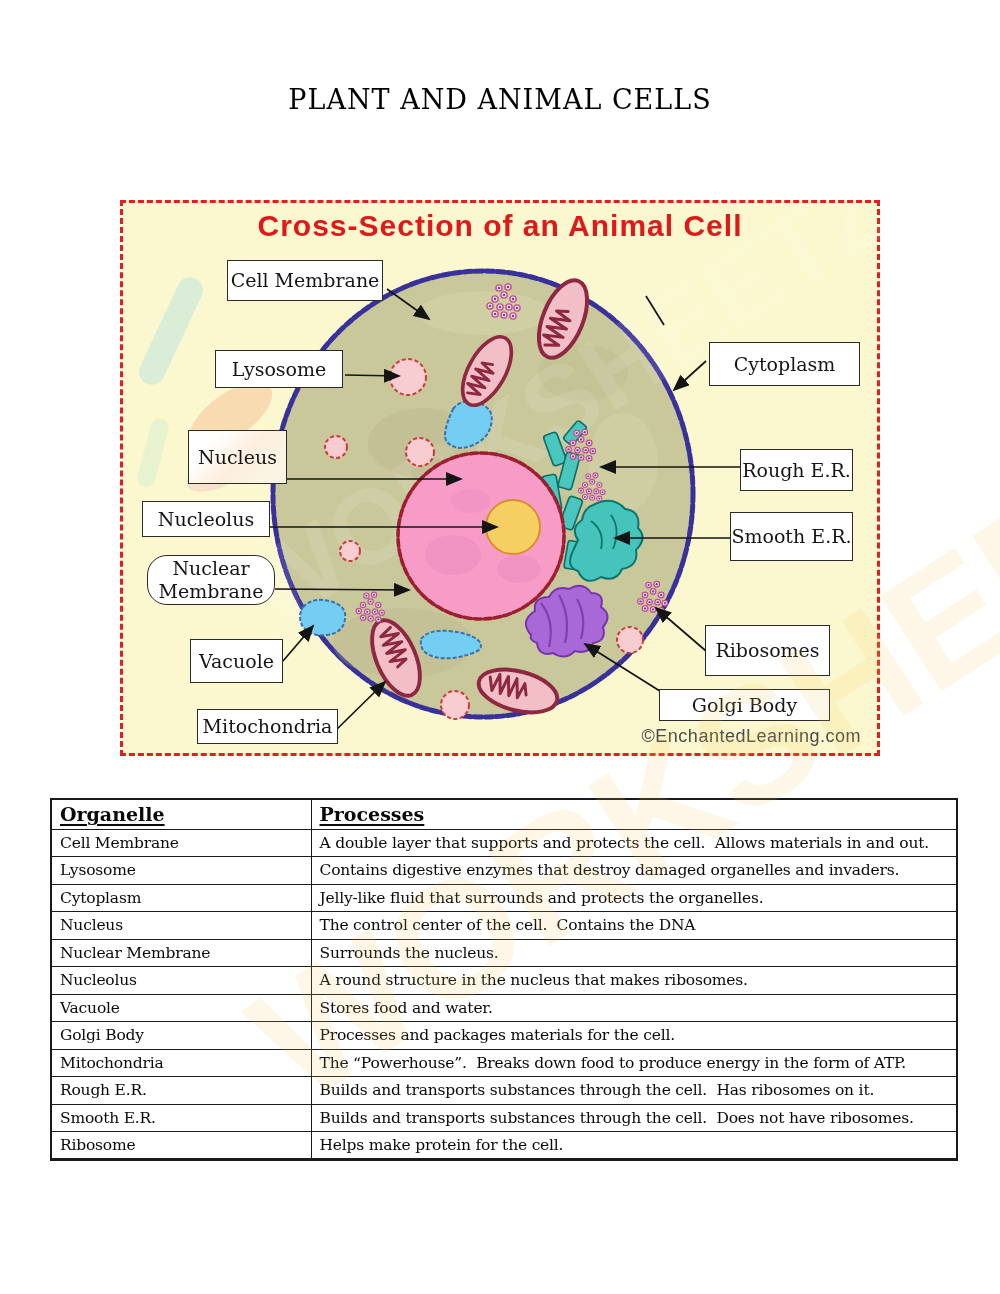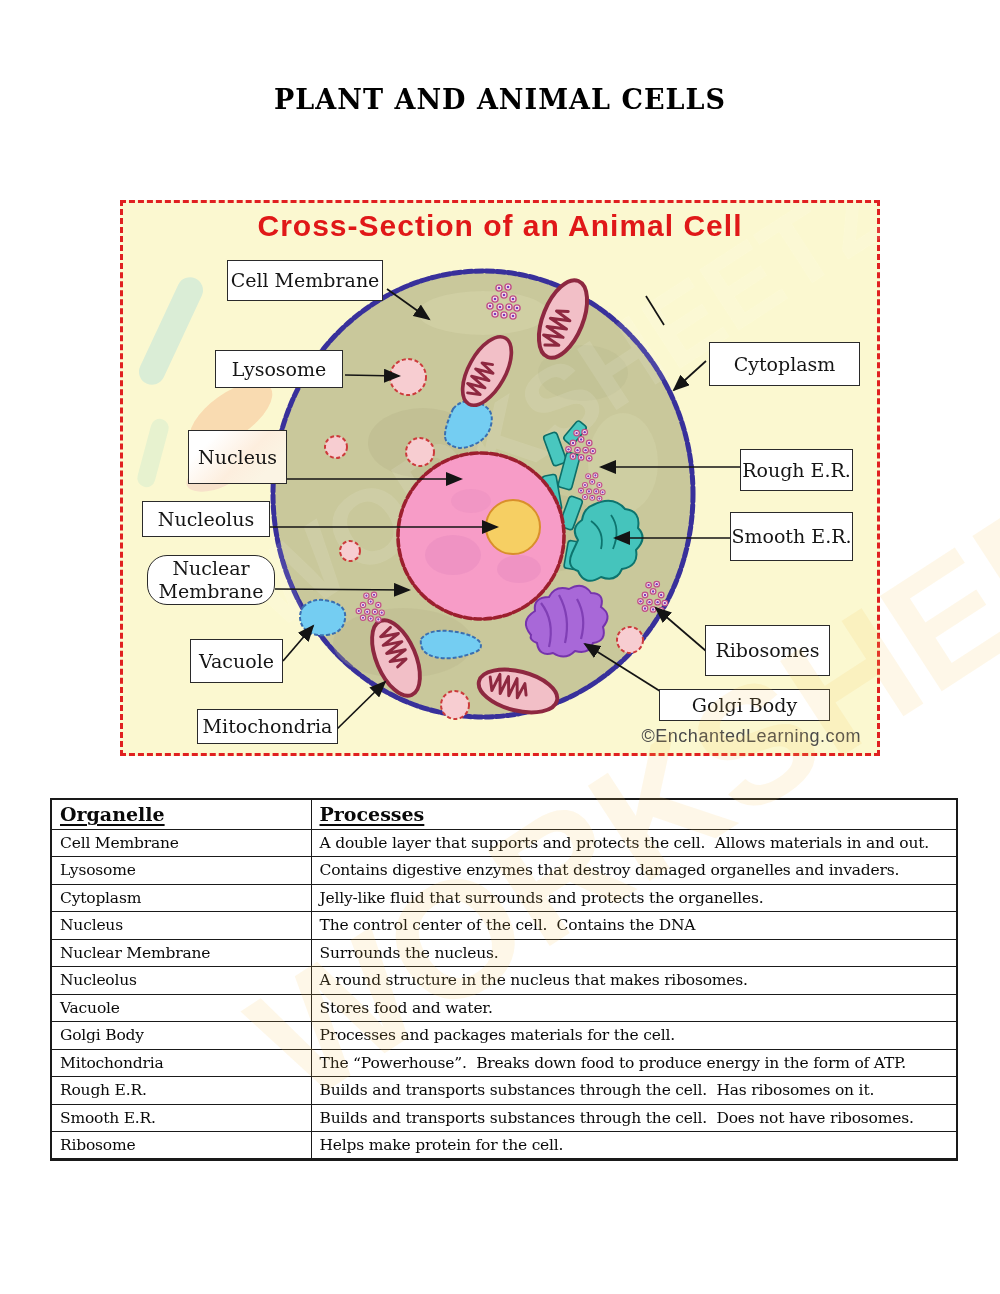--- a/index.html
+++ b/index.html
@@ -1,21 +1,21 @@
 <!DOCTYPE html>
 <html><head>
 <meta charset="utf-8">
 <style>
   * { margin:0; padding:0; box-sizing:border-box; }
   body { background:#ffffff; font-family:"DejaVu Serif", serif; }
   .page { position:relative; width:1000px; height:1294px; background:#ffffff; overflow:hidden; }
 
   .page-title {
     position:absolute; top:84px; left:0; width:1000px;
-    text-align:center; font-family:"DejaVu Serif", serif; font-weight:bold;
+    text-align:center; font-family:"DejaVu Serif", serif; font-weight:normal;
     font-size:27px; letter-spacing:1px; color:#000;
   }
 
   
   .diagram {
     position:absolute; left:120px; top:200px; width:760px; height:556px;
     background:#fbf8d0; border:3px dashed #e02020;
   }
   .diagram svg { position:absolute; left:0; top:0; }
   .diagram-title {

